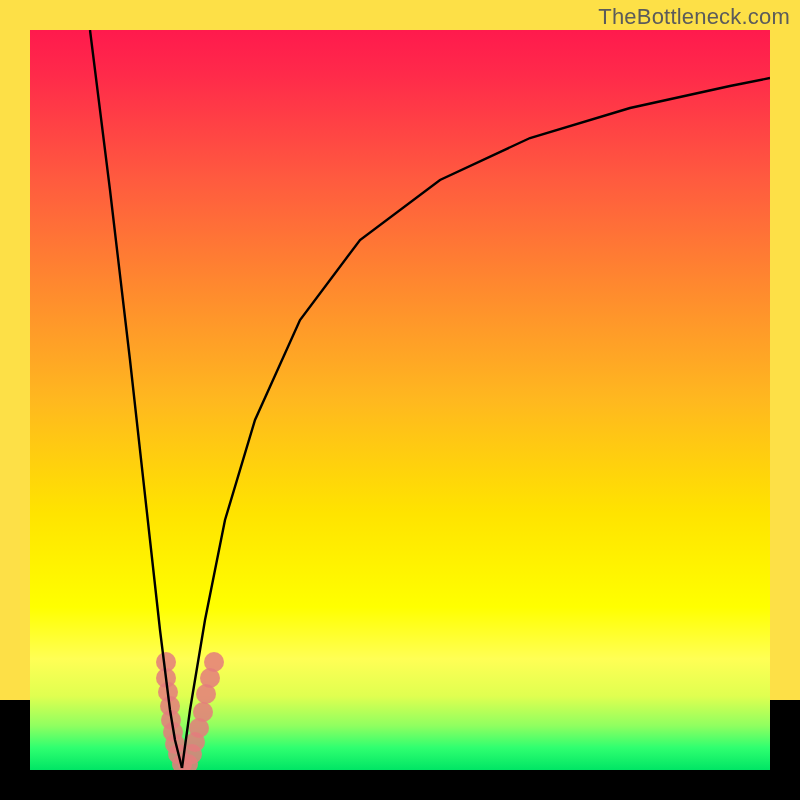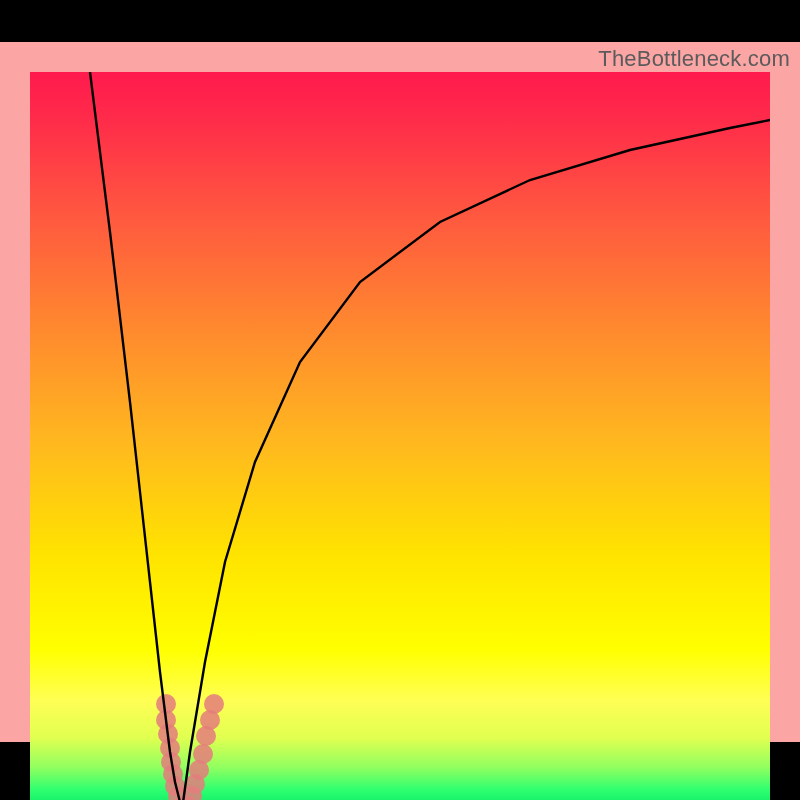--- a/index.html
+++ b/index.html
@@ -9,22 +9,21 @@
     height: 800px;
     overflow: hidden;
     background: #000;
     font-family: Arial, Helvetica, sans-serif;
   }
   .frame {
     position: absolute;
     top: 0; left: 0;
     width: 800px;
     height: 700px;
-    background: #fca5a5;
-    margin-top: 42px;
+    background: #fde047;
   }
   .plot-area {
     position: absolute;
     top: 30px;
     left: 30px;
     width: 740px;
     height: 740px;
     overflow: hidden;
   }
   .gradient {

